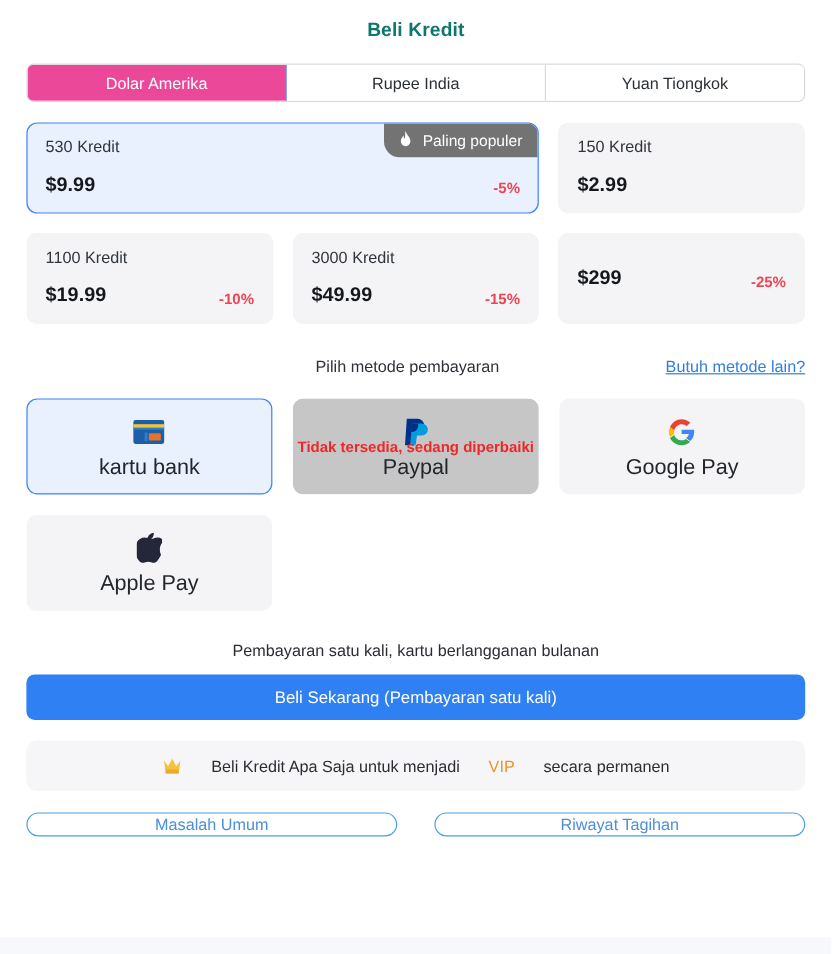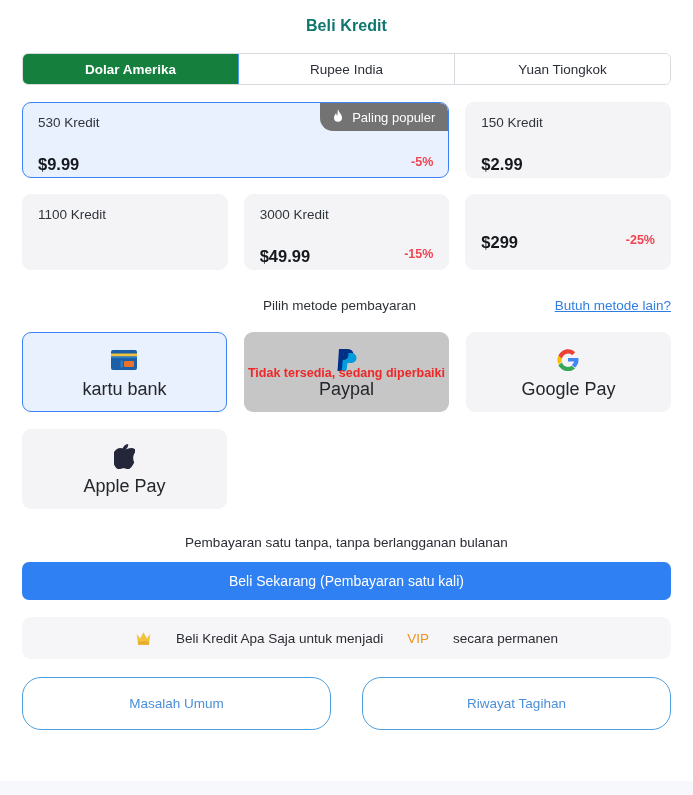--- a/index.html
+++ b/index.html
@@ -45,23 +45,23 @@
     align-items: center;
     justify-content: center;
     font-size: 13.5px;
     color: #2b2f36;
     border-right: 1px solid #d7dbe0;
     background: #ffffff;
     height: 100%;
   }
   .tab:last-child { border-right: none; }
   .tab.active {
-    background: #15803d;
+    background: #ec4899;
     color: #ffffff;
-    font-weight: bold;
+    font-weight: normal;
     border-right-color: #4a9af5;
   }
 
   
   .pack-grid {
     display: flex;
     flex-wrap: wrap;
     gap: 16px;
     margin: 17px 22px 0 22px;
   }
@@ -80,23 +80,23 @@
     background: #eaf1fe;
     border: 1.5px solid #3b82f6;
   }
   .pack-credits {
     font-size: 13.5px;
     color: #30343b;
     line-height: 1;
   }
   .pack-bottom {
     display: flex;
-    align-items: flex-start;
+    align-items: flex-end;
     justify-content: space-between;
-    margin-top: 25px;
+    margin-top: 15px;
   }
   .pack-price {
     font-size: 16.5px;
     font-weight: bold;
     color: #15181d;
   }
   .pack-discount {
     font-size: 12.5px;
     font-weight: bold;
     color: #f04452;
@@ -220,21 +220,21 @@
   .crown { display: block; width: 17px; height: 15px; }
 
   
   .foot {
     display: flex;
     gap: 31px;
     margin: 18px 22px 0 22px;
   }
   .foot-btn {
     flex: 1 1 0;
-    height: 53px;
+    height: 20px;
     display: flex;
     align-items: center;
     justify-content: center;
     border: 1px solid #4c9fe0;
     border-radius: 19px;
     color: #4a8fd8;
     font-size: 13.5px;
     background: #ffffff;
     cursor: pointer;
   }
@@ -281,20 +281,24 @@
         </div>
       </div>
       <div class="pack">
         <div class="pack-credits">150 Kredit</div>
         <div class="pack-bottom">
           <div class="pack-price">$2.99</div>
         </div>
       </div>
       <div class="pack">
         <div class="pack-credits">1100 Kredit</div>
+        <div class="pack-bottom">
+          <div class="pack-price">$19.99</div>
+          <div class="pack-discount">-10%</div>
+        </div>
       </div>
       <div class="pack">
         <div class="pack-credits">3000 Kredit</div>
         <div class="pack-bottom">
           <div class="pack-price">$49.99</div>
           <div class="pack-discount">-15%</div>
         </div>
       </div>
       <div class="pack">
         <div class="pack-bottom">
@@ -348,21 +352,21 @@
         <div class="pay-icon">
           <svg width="21" height="25" viewBox="0 0 21 25">
             <path d="M14.2 0c.2 1.8-.6 3.5-1.6 4.6-1 1.2-2.6 2.1-4.1 2 -.2-1.7.6-3.5 1.6-4.6C11.2 .8 12.9 0 14.2 0z" fill="#24263a"></path>
             <path d="M20.2 18.3c-.6 1.4-.9 2-1.7 3.2-1.1 1.7-2.6 3.8-4.5 3.8-1.7 0-2.1-1.1-4.4-1.1-2.3 0-2.8 1.1-4.5 1.1-1.9 0-3.4-1.9-4.5-3.6C-1.6 17.4-1.9 11 .2 7.7c1.5-2.3 3.9-3.7 6.1-3.7 2.3 0 3.7 1.2 5.6 1.2 1.8 0 2.9-1.2 5.5-1.2 2 0 4.1 1.1 5.6 2.9 -4.9 2.6-4.1 9.4-2.8 11.4z" fill="#24263a"></path>
           </svg>
         </div>
         <div class="pay-label">Apple Pay</div>
       </div>
     </div>
 
-  <div class="note">Pembayaran satu tanpa, tanpa berlangganan bulanan</div>
+  <div class="note">Pembayaran satu kali, kartu berlangganan bulanan</div>
 
   <div class="cta">Beli Sekarang (Pembayaran satu kali)</div>
 
   <div class="vip">
     <span>
       <svg class="crown" viewBox="0 0 24 22">
         <path d="M2 4 L7 11 L12 2 L17 11 L22 4 L20 20 L4 20 Z" fill="#f5c33b"></path>
         <path d="M4 20 L20 20 L19.4 15 L4.6 15 Z" fill="#e8a92c"></path>
       </svg>
     </span>

